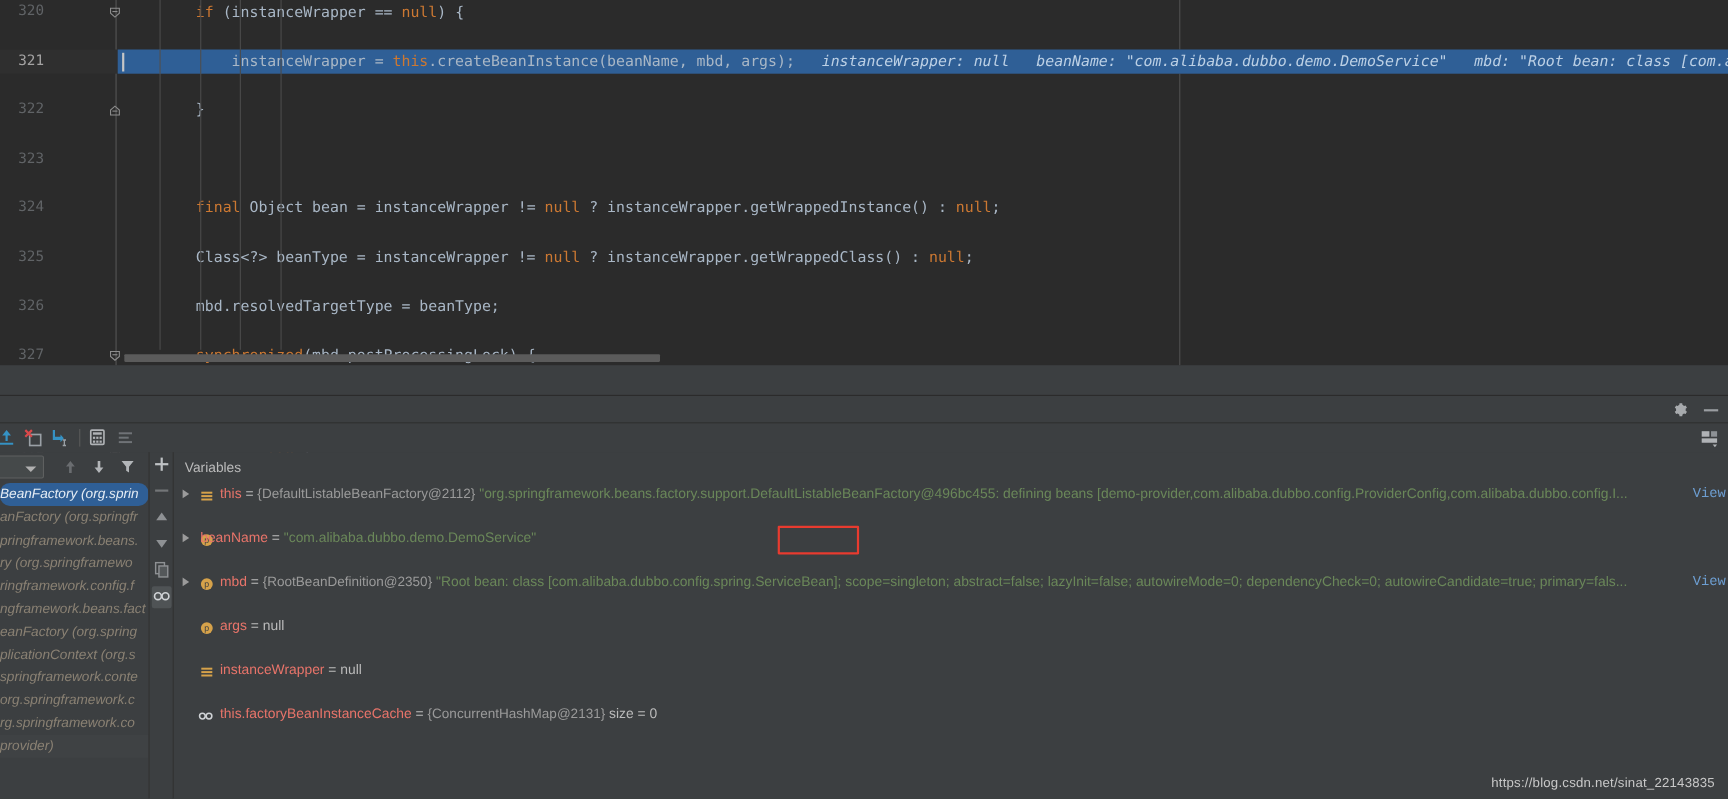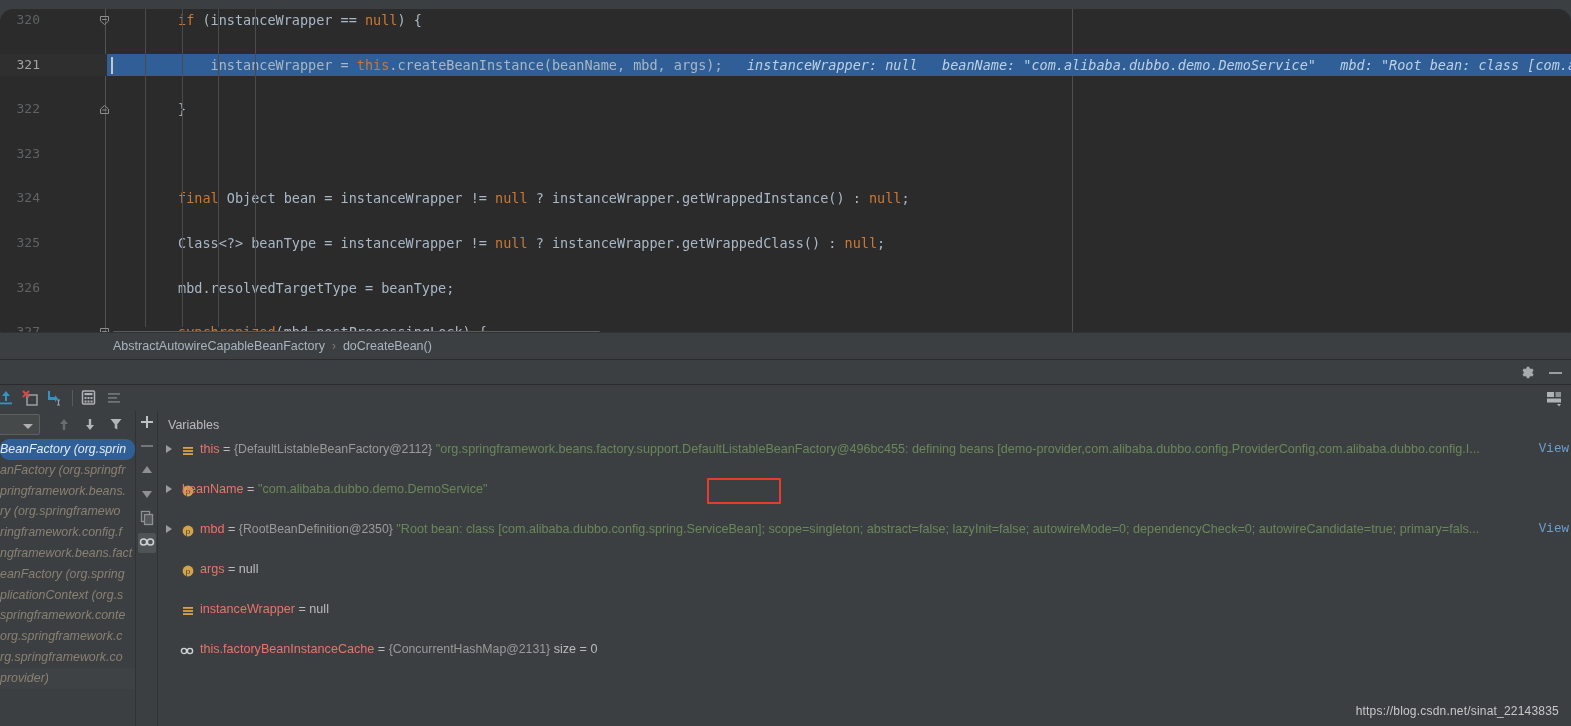--- a/index.html
+++ b/index.html
@@ -6,25 +6,24 @@
   html, body {
     width: 1571px; height: 726px;
     background: #3c3f41;
     font-family: "Liberation Sans", sans-serif;
     overflow: hidden;
   }
   #app { position: relative; width: 1571px; height: 726px; }
 
   
   .editor {
-    position: absolute; left: 0; top: 9px; width: 1571px; height: 332px;
+    position: absolute; left: 0; top: 0; width: 1571px; height: 332px;
     background: #2b2b2b;
     font-family: "DejaVu Sans Mono", monospace;
     font-size: 13.5px;
-    border-radius: 13px;
   }
   .code-rows { position: absolute; left: 0; top: 0; right: 0; }
   .crow { position: relative; height: 22.3px; line-height: 22.3px; white-space: pre; }
   .crow.hl { background: #2f2f2f; }
   .gutter-num {
     position: absolute; left: 0; top: 0; width: 40px;
     text-align: right; color: #606366; font-size: 13px;
     font-family: "DejaVu Sans Mono", monospace;
   }
   .crow.hl .gutter-num { color: #a4a3a3; }
@@ -218,26 +217,20 @@
             </svg></span><span class="code-text"><span class="plain">                }</span></span></div>
         <div class="crow" style="top: 312.2px;"><span class="gutter-num">334</span><span class="code-text"><span class="plain"></span></span></div>
       </div>
     <div class="h-scroll"></div>
   <div class="indent-guide" style="left: 145px; top: 0px; height: 318px;"></div>
       <div class="indent-guide" style="left: 182px; top: 0px; height: 318px;"></div>
       <div class="indent-guide" style="left: 218px; top: 0px; height: 318px;"></div>
       <div class="indent-guide" style="left: 255px; top: 0px; height: 318px;"></div>
     </div>
 
-  <div class="breadcrumb-bar">
-    <span style="width:113px"></span>
-    <span class="bc-item">AbstractAutowireCapableBeanFactory</span>
-    <span class="bc-sep">›</span>
-    <span class="bc-item">doCreateBean()</span>
-  </div>
 
   <div class="dbg-header">
     <span class="gear">
       <svg width="15" height="15" viewBox="0 0 16 16">
         <path fill="#a7aaad" d="M8 5.2a2.8 2.8 0 100 5.6 2.8 2.8 0 000-5.6zm0 4.2a1.4 1.4 0 110-2.8 1.4 1.4 0 010 2.8z"></path>
         <path fill="#a7aaad" d="M13.3 8c0-.3 0-.6-.1-.9l1.3-1-1.3-2.3-1.6.5c-.4-.4-.9-.6-1.4-.8L9.9 1.8H7.3L7 3.5c-.5.2-1 .4-1.4.8l-1.6-.5L2.7 6.1l1.3 1c0 .3-.1.6-.1.9s0 .6.1.9l-1.3 1L4 12.2l1.6-.5c.4.4.9.6 1.4.8l.3 1.7h2.6l.3-1.7c.5-.2 1-.4 1.4-.8l1.6.5 1.3-2.3-1.3-1c.1-.3.1-.6.1-.9z"></path>
       </svg>
     </span>
     <span class="minimize"></span>
   </div>

